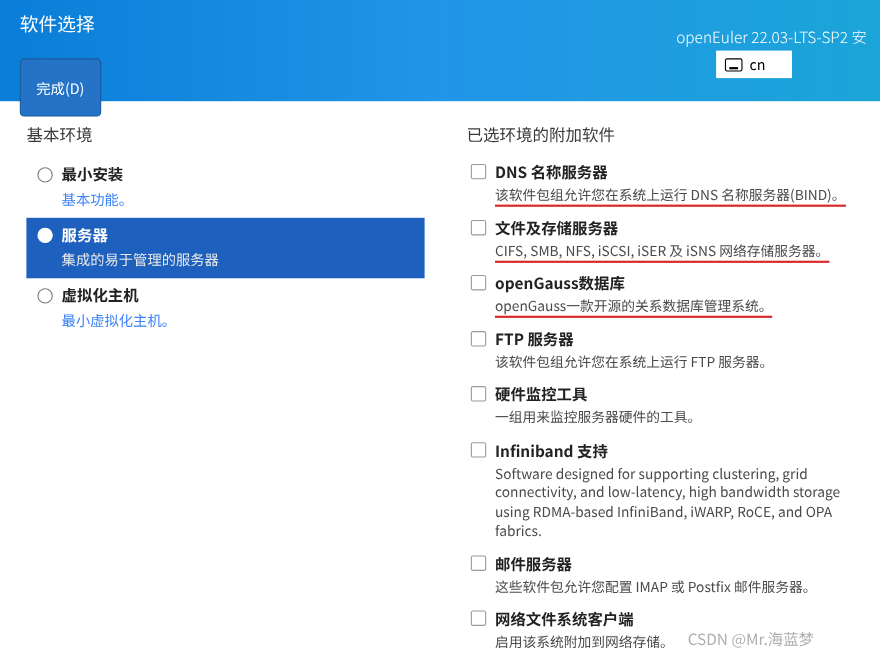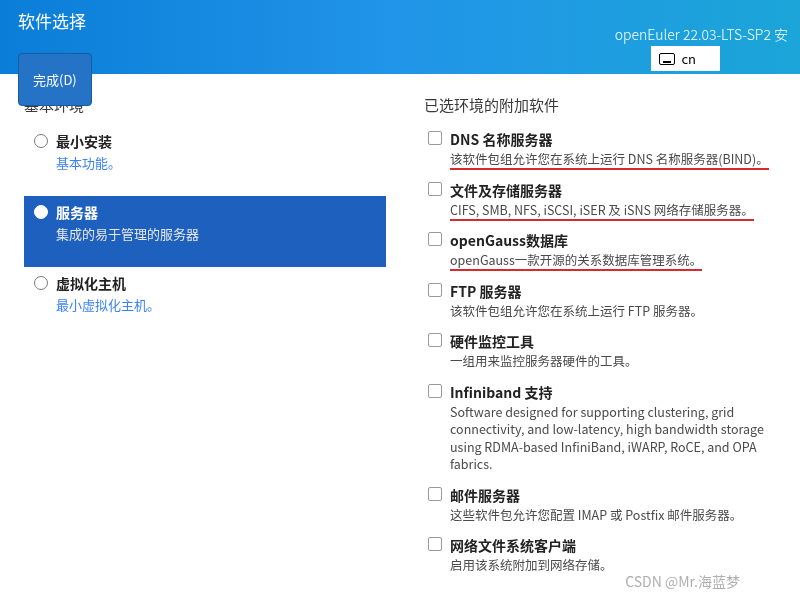--- a/index.html
+++ b/index.html
@@ -1,18 +1,18 @@
 <!DOCTYPE html>
 <html><head>
   <meta charset="utf-8">
   <style>
     * { margin: 0; padding: 0; box-sizing: border-box; font-family: "Microsoft YaHei", "Noto Sans CJK SC", sans-serif; }
     body { width: 800px; height: 597px; background: #fff; overflow: hidden; position: relative; }
     .header {
-      height: 74px;
+      height: 92px;
       background: linear-gradient(to right, #0a7dd8, #2195e8, #1ba5d8);
       color: #fff;
       position: relative;
       padding: 8px 18px;
     }
     .header-title { font-size: 17px; font-weight: 400; }
     .done-btn {
       display: inline-block;
       margin-top: 20px;
       padding: 16px 14px;
@@ -41,21 +41,21 @@
       display: flex;
       align-items: center;
       gap: 6px;
     }
     .kb-icon { width: 16px; height: 12px; border: 1.5px solid #000; border-radius: 2px; position: relative; }
     .kb-icon::after { content: ""; display: block; position: absolute; bottom: 1px; left: 3px; right: 3px; height: 2px; background: #000; }
     .content { display: flex; height: calc(597px - 75px); }
     .col { flex: 1; padding: 20px 14px 10px 24px; overflow: hidden; }
     .col-title { font-size: 15px; font-weight: 400; color: #3a3a3a; margin-bottom: 10px; }
     .env-list, .addon-list { list-style: none; }
-    .env-item { padding: 6px 8px 24px 10px; cursor: pointer; position: relative; }
+    .env-item { padding: 6px 8px 8px 10px; cursor: pointer; position: relative; }
     .env-item.selected { background: #1e60bd; color: #fff; }
     .env-item .row1 { display: flex; align-items: center; gap: 8px; }
     .radio {
       width: 14px; height: 14px; border: 1.5px solid #7a7a7a; border-radius: 50%; flex-shrink: 0; position: relative; background: #fff;
     }
     .env-item.selected .radio { border-color: #fff; }
     .env-item.selected .radio::after {
       content: ""; position: absolute; width: 6px; height: 6px; background: #fff; border-radius: 50%; top: 3px; left: 3px;
     }
     .env-label { font-size: 14px; font-weight: 600; color: #222; }

